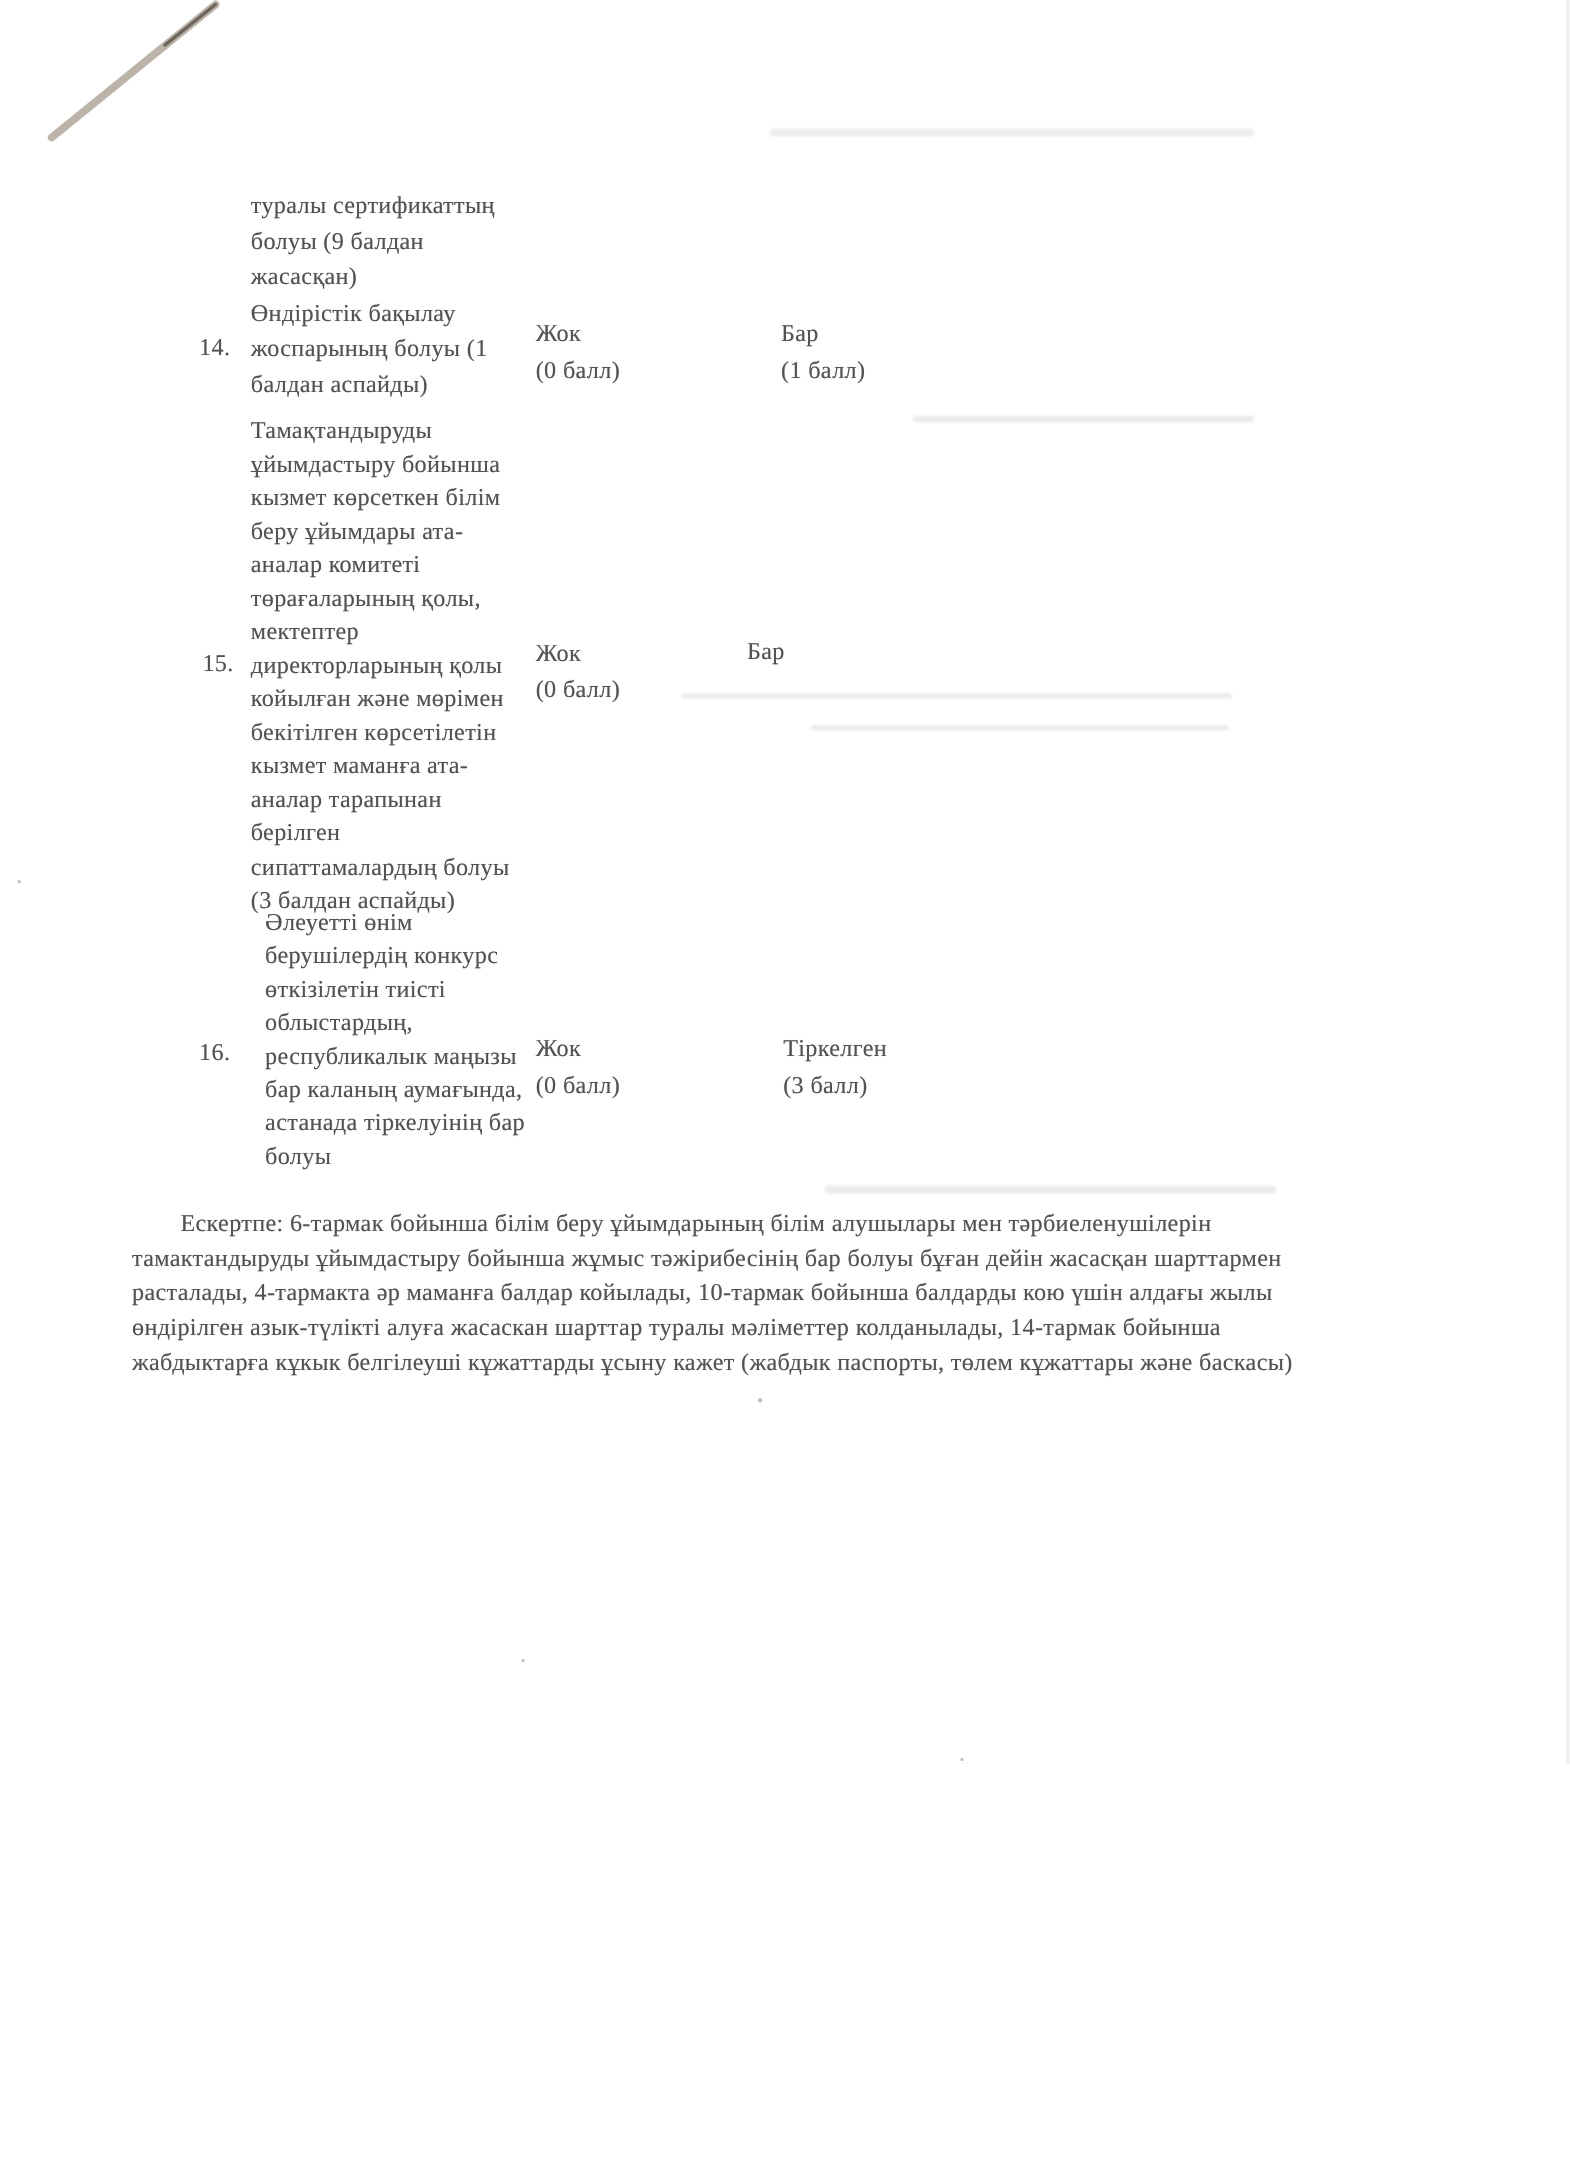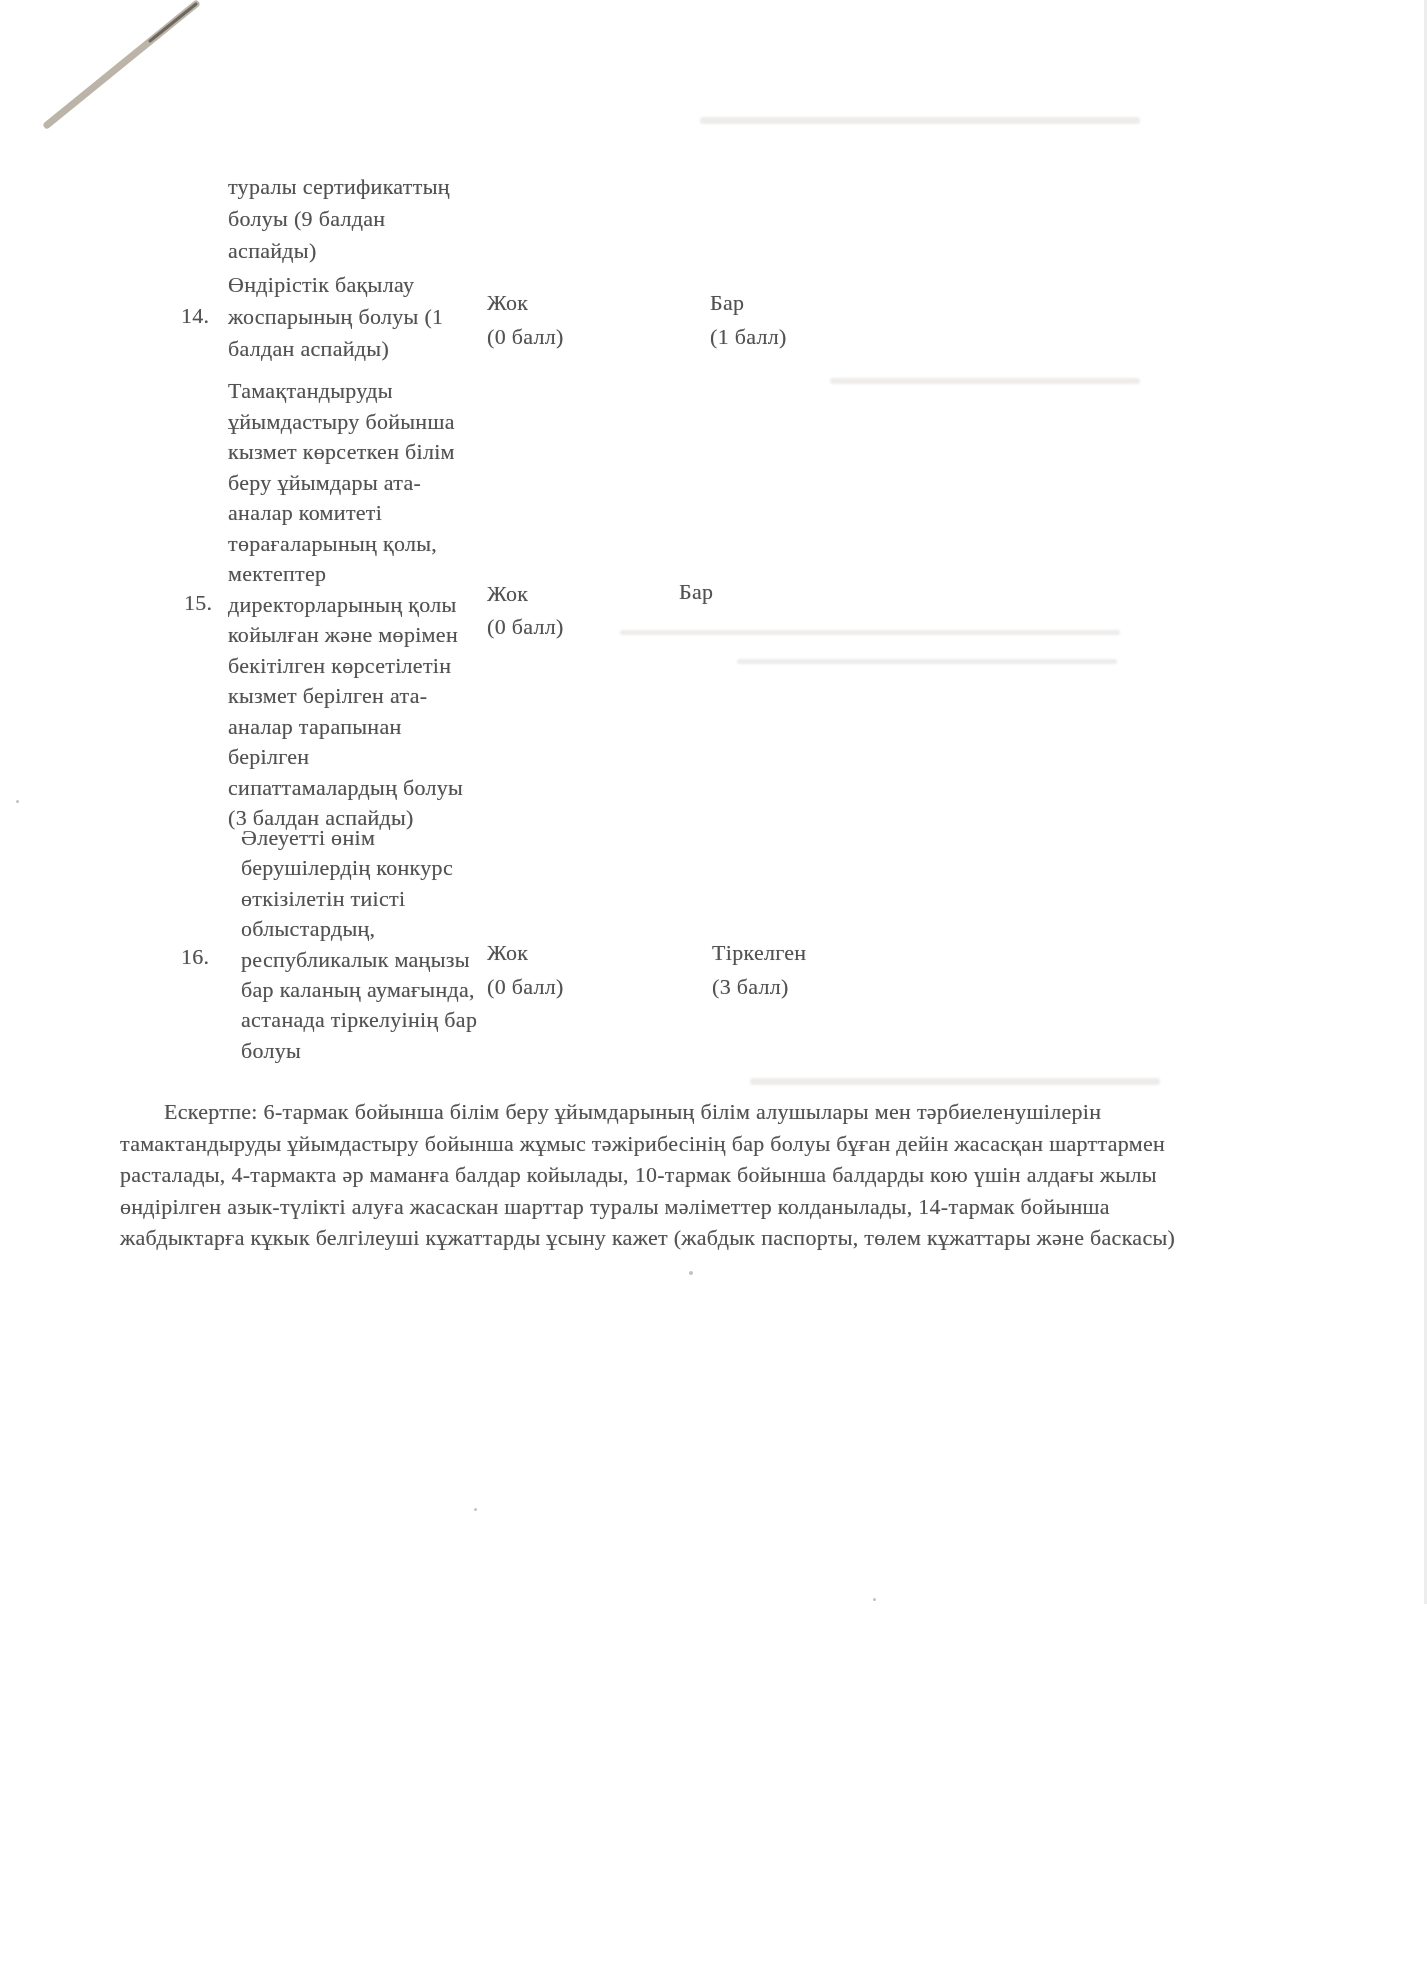--- a/index.html
+++ b/index.html
@@ -46,21 +46,21 @@
 <div id="page">
 
   <svg class="artifact" style="left:0;top:0;" width="240" height="150" viewBox="0 0 240 150">
     <line x1="196" y1="4" x2="47" y2="125" stroke="#bcb4a9" stroke-width="7" stroke-linecap="round"></line>
     <line x1="196" y1="4" x2="150" y2="41" stroke="#6e675e" stroke-width="3" stroke-linecap="round"></line>
   </svg>
 
   <div class="cell cont txt">
       <div class="ln">туралы сертификаттың</div>
       <div class="ln">болуы (9 балдан</div>
-      <div class="ln">аспайды)</div>
+      <div class="ln">жасасқан)</div>
     </div>
 
   <div id="rows"><div class="row row-0"><div class="cell txt num">14.</div><div class="cell txt col1">
           <div class="ln">Өндірістік бақылау</div>
           <div class="ln">жоспарының болуы (1</div>
           <div class="ln">балдан аспайды)</div>
         </div><div class="cell txt col2">
           <div class="ln">Жок</div>
           <div class="ln">(0 балл)</div>
         </div><div class="cell txt col3">
@@ -70,21 +70,21 @@
           <div class="ln">Тамақтандыруды</div>
           <div class="ln">ұйымдастыру бойынша</div>
           <div class="ln">кызмет көрсеткен білім</div>
           <div class="ln">беру ұйымдары ата-</div>
           <div class="ln">аналар комитеті</div>
           <div class="ln">төрағаларының қолы,</div>
           <div class="ln">мектептер</div>
           <div class="ln">директорларының қолы</div>
           <div class="ln">койылған және мөрімен</div>
           <div class="ln">бекітілген көрсетілетін</div>
-          <div class="ln">кызмет берілген ата-</div>
+          <div class="ln">кызмет маманға ата-</div>
           <div class="ln">аналар тарапынан</div>
           <div class="ln">берілген</div>
           <div class="ln">сипаттамалардың болуы</div>
           <div class="ln">(3 балдан аспайды)</div>
         </div><div class="cell txt col2">
           <div class="ln">Жок</div>
           <div class="ln">(0 балл)</div>
         </div><div class="cell txt col3">
           <div class="ln">Бар</div>
         </div></div><div class="row row-2"><div class="cell txt num">16.</div><div class="cell txt col1">

